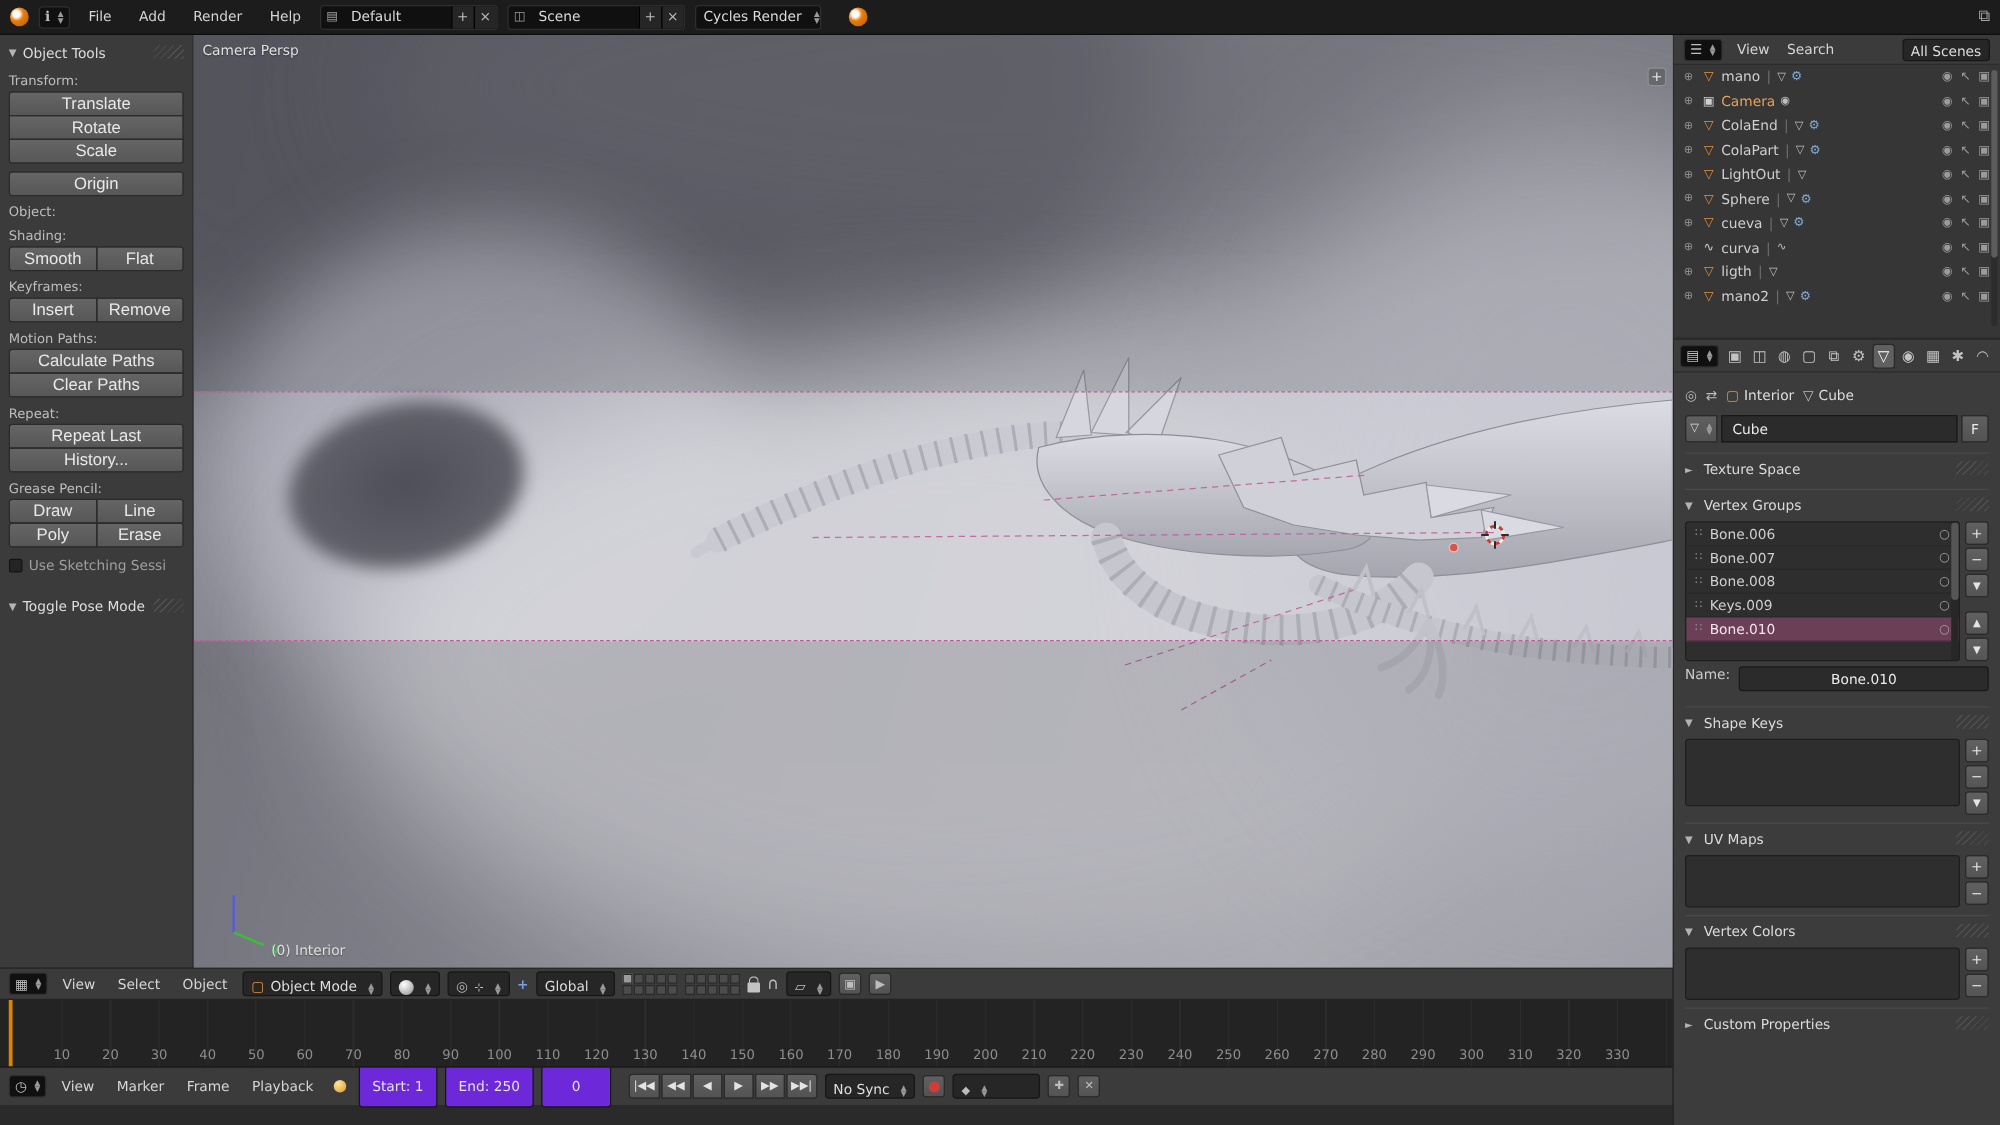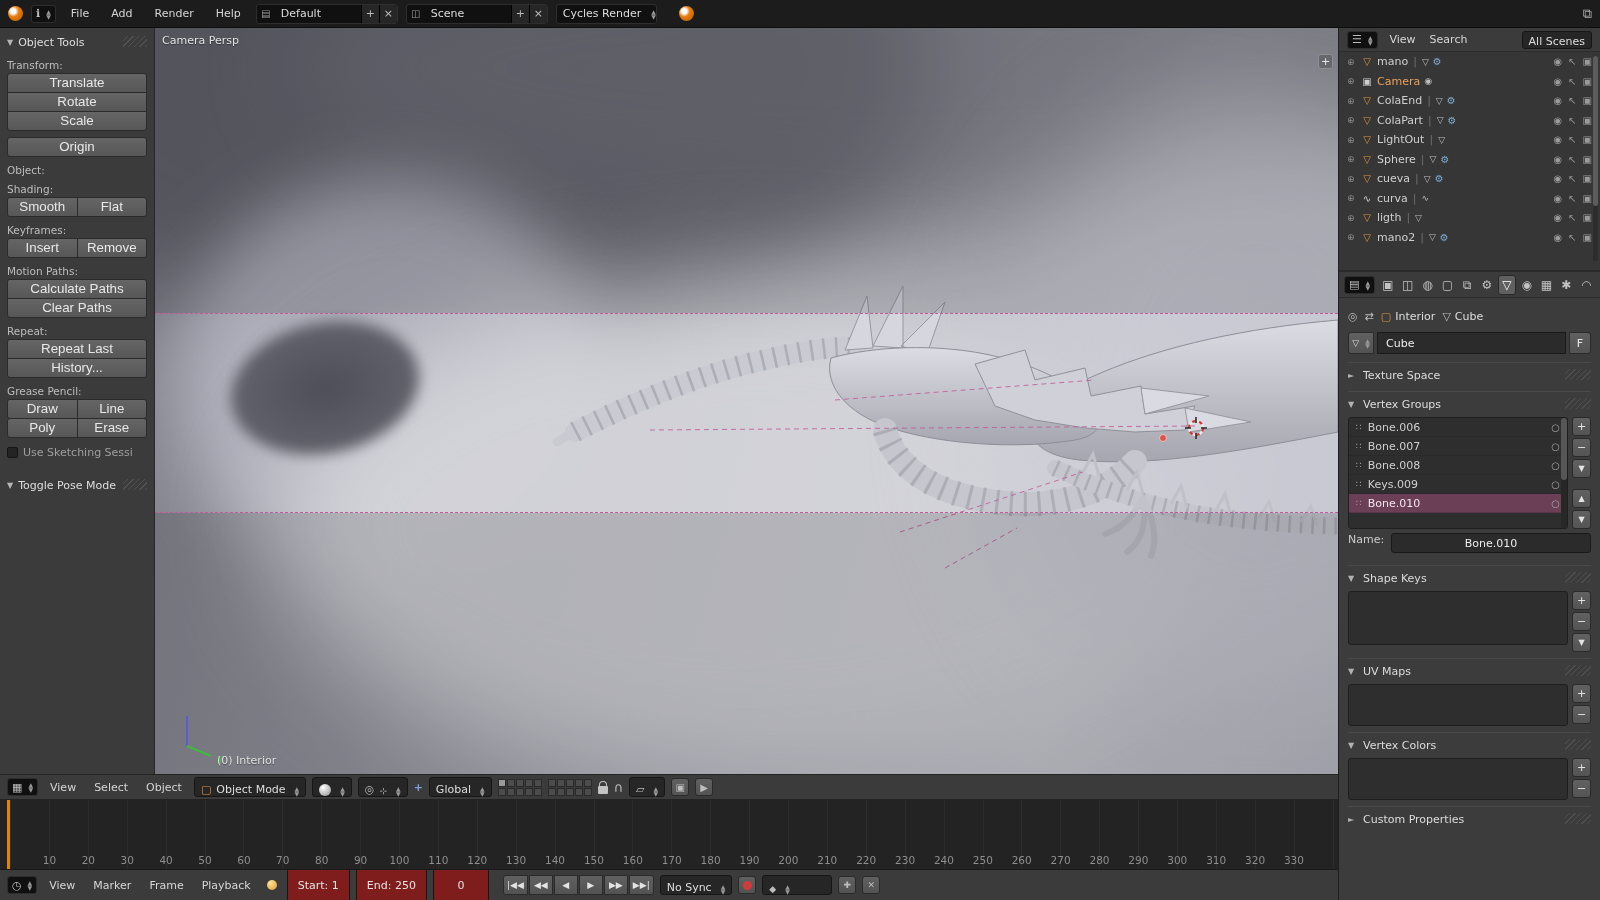--- a/index.html
+++ b/index.html
@@ -77,29 +77,29 @@
   .icon-orange{color:#e8913c}
   .sphere{width:12px;height:12px;border-radius:50%;background:radial-gradient(circle at 35% 30%,#ffffff,#8d8d8d)}
   .layers{display:flex;gap:6px;align-items:center}
   .lgrid{display:grid;grid-template-columns:repeat(5,8px);grid-template-rows:repeat(2,8px);gap:1px}
   .lcell{background:#4c4c4c;border:1px solid #2a2a2a}
   .lcell.on{background:#9a9a9a}
   .minilock{position:relative;width:10px;height:8px;background:#c3c3c3;border-radius:1px;margin-top:5px}
   .minilock::before{content:"";position:absolute;left:1px;top:-5px;width:6px;height:5px;border:1.5px solid #c3c3c3;border-bottom:none;border-radius:4px 4px 0 0}
 
   
-  .strip{height:70px;background:#232323;position:relative;border-bottom:1px solid #1a1a1a;
+  .strip{height:54px;background:#232323;position:relative;border-bottom:1px solid #1a1a1a;
      background-image:repeating-linear-gradient(to right,#2c2c2c 0 1px,transparent 1px 38.9px);background-position:10px 0}
   .cfline{position:absolute;left:7px;top:0;bottom:0;width:3px;background:#de8500}
   .ticks{position:absolute;left:30px;bottom:3px;display:flex}
   .tick{width:38.9px;text-align:center;color:#8e8e8e;font-size:10.5px}
 
   
   .tlh{height:30px;background:#3b3b3b;display:flex;align-items:center;gap:6px;padding:0 7px}
-  .field{display:flex;align-items:center;height:20px;background:#7f1d1d;border:1px solid #161616;border-radius:3px;padding:16px 10px;color:#e2e2e2}
+  .field{display:flex;align-items:center;height:20px;background:#6d28d9;border:1px solid #161616;border-radius:3px;padding:16px 10px;color:#e2e2e2}
   .pbtns{display:flex;gap:1px}
   .pbtn{min-width:24px;height:20px;background:linear-gradient(#606060,#535353);border:1px solid #2a2a2a;color:#e4e4e4;
       font-size:9px;line-height:18px;text-align:center;padding:0 3px}
   .pbtn:first-child{border-radius:3px 0 0 3px}
   .pbtn:last-child{border-radius:0 3px 3px 0}
   .dotbtn{width:18px;height:18px;border-radius:3px;background:linear-gradient(#606060,#535353);border:1px solid #2a2a2a;
       display:flex;align-items:center;justify-content:center}
   .reddot{width:9px;height:9px;border-radius:50%;background:#cf3d3a}
   .orangedot{width:10px;height:10px;border-radius:50%;background:radial-gradient(circle at 35% 30%,#ffe39a,#d99a2b)}
 

